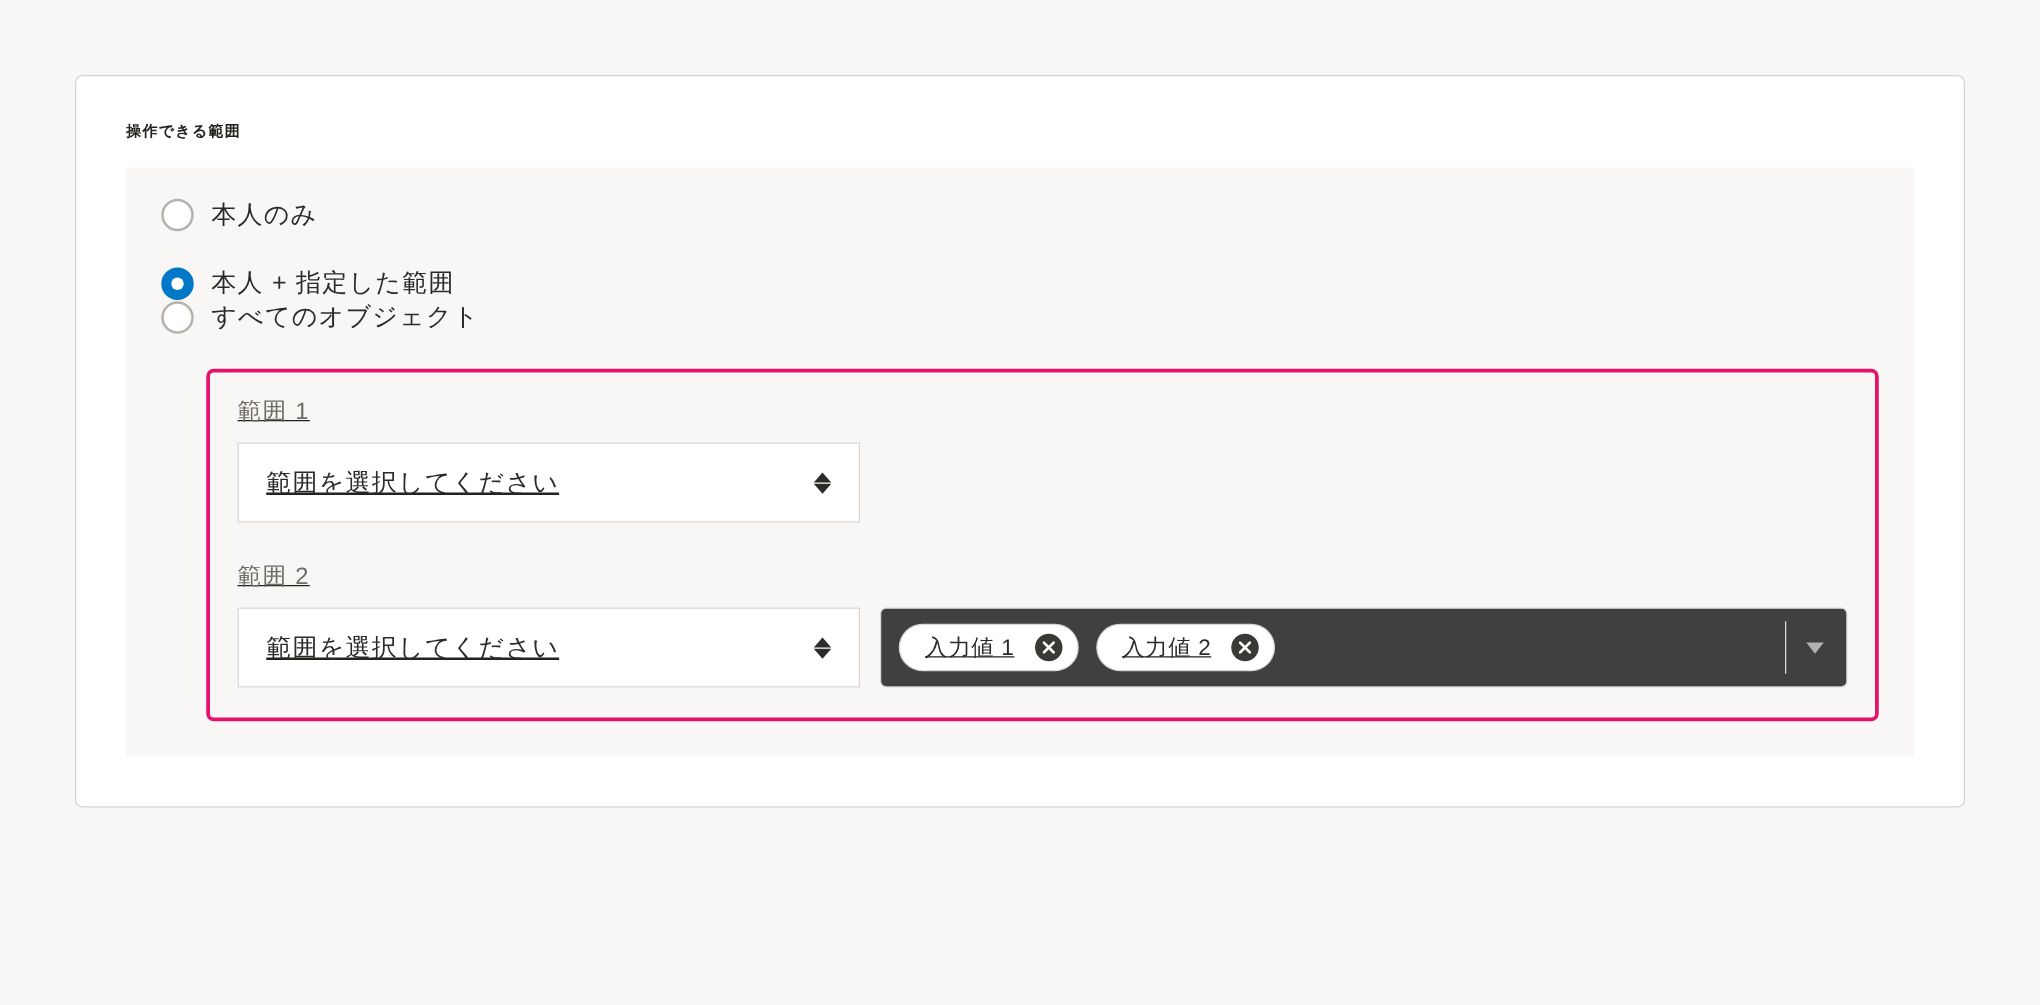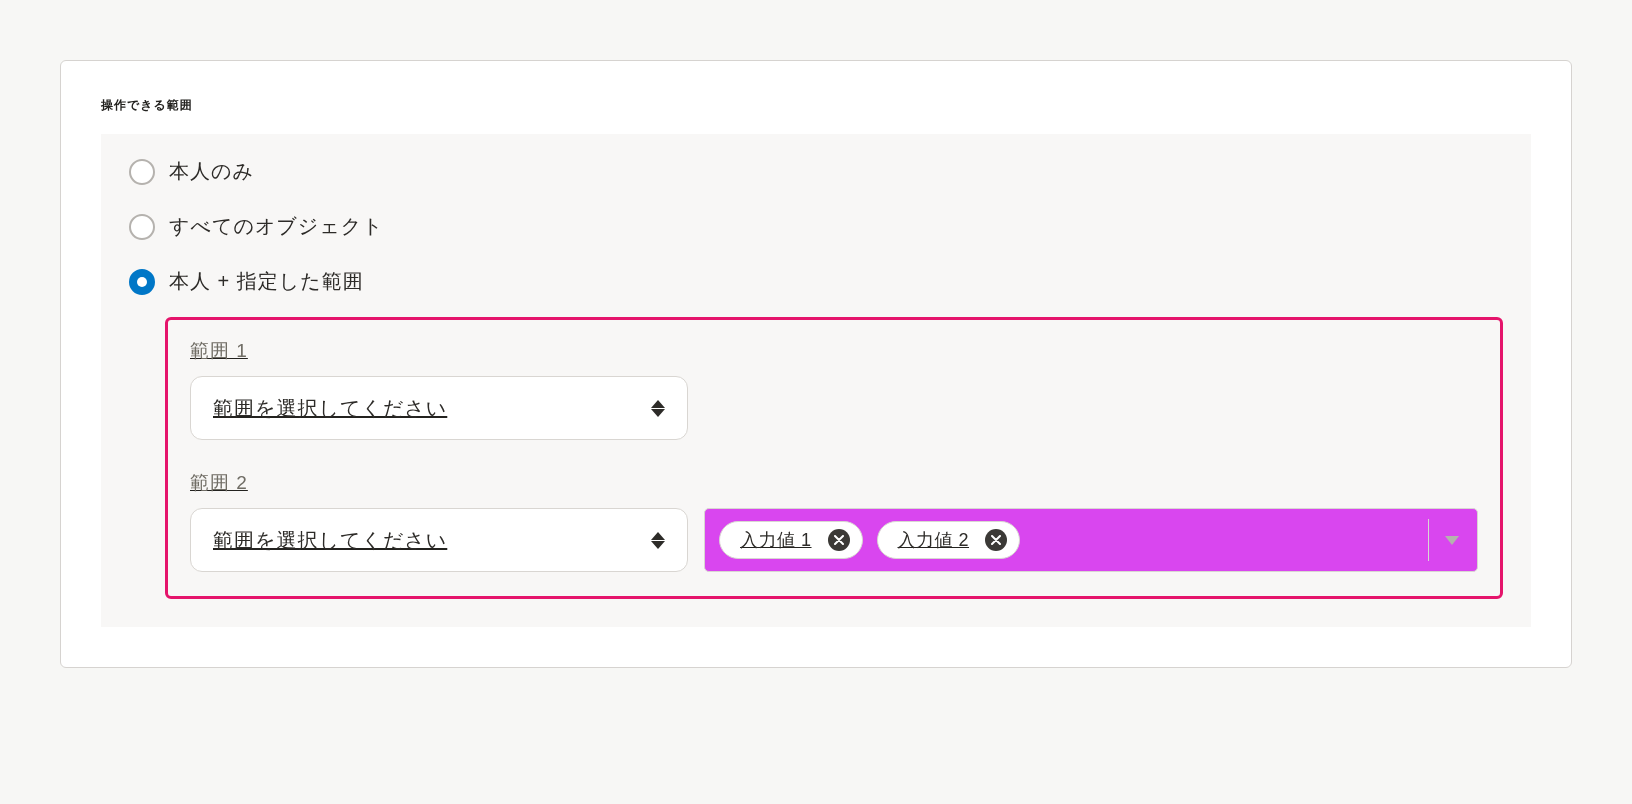--- a/index.html
+++ b/index.html
@@ -92,21 +92,21 @@
     .field-row {
       display: flex;
       gap: 16px;
       align-items: stretch;
     }
     .select-box {
       width: 498px;
       height: 64px;
       background: #fff;
       border: 1px solid #d9d6d2;
-      border-radius: 12px;
+      border-radius: 0;
       display: flex;
       align-items: center;
       justify-content: space-between;
       padding: 0 22px;
       cursor: pointer;
       flex-shrink: 0;
     }
     .select-text {
       font-size: 20px;
       color: #2d2b28;
@@ -127,21 +127,21 @@
     }
     .sort-icon .tri-down {
       width: 0;
       height: 0;
       border-left: 7px solid transparent;
       border-right: 7px solid transparent;
       border-top: 8px solid #2d2b28;
     }
     .multi-select {
       flex: 1;
-      background: #d946ef;
+      background: #404040;
       border: 1px solid #d9d6d2;
       border-radius: 5px;
       display: flex;
       align-items: center;
       padding: 0 8px 0 14px;
       gap: 12px;
       height: 64px;
     }
     .tags {
       display: flex;
@@ -199,28 +199,28 @@
 <div class="card">
   <div class="section-title">操作できる範囲</div>
 
   <div class="radio-group">
 
     <div class="radio-row">
       <span class="radio-circle"></span>
       <span class="radio-label">本人のみ</span>
     </div>
 
+    <div class="radio-row" style="margin-bottom:0">
+      <span class="radio-circle selected"></span>
+      <span class="radio-label">本人 + 指定した範囲</span>
+    </div>
+
     <div class="radio-row">
       <span class="radio-circle"></span>
       <span class="radio-label">すべてのオブジェクト</span>
-    </div>
-
-    <div class="radio-row" style="margin-bottom:0">
-      <span class="radio-circle selected"></span>
-      <span class="radio-label">本人 + 指定した範囲</span>
     </div>
 
     <div class="range-box">
 
       <div class="field-group">
         <div class="field-label">範囲 1</div>
         <div class="field-row">
           <div class="select-box">
             <span class="select-text">範囲を選択してください</span>
             <span class="sort-icon">

